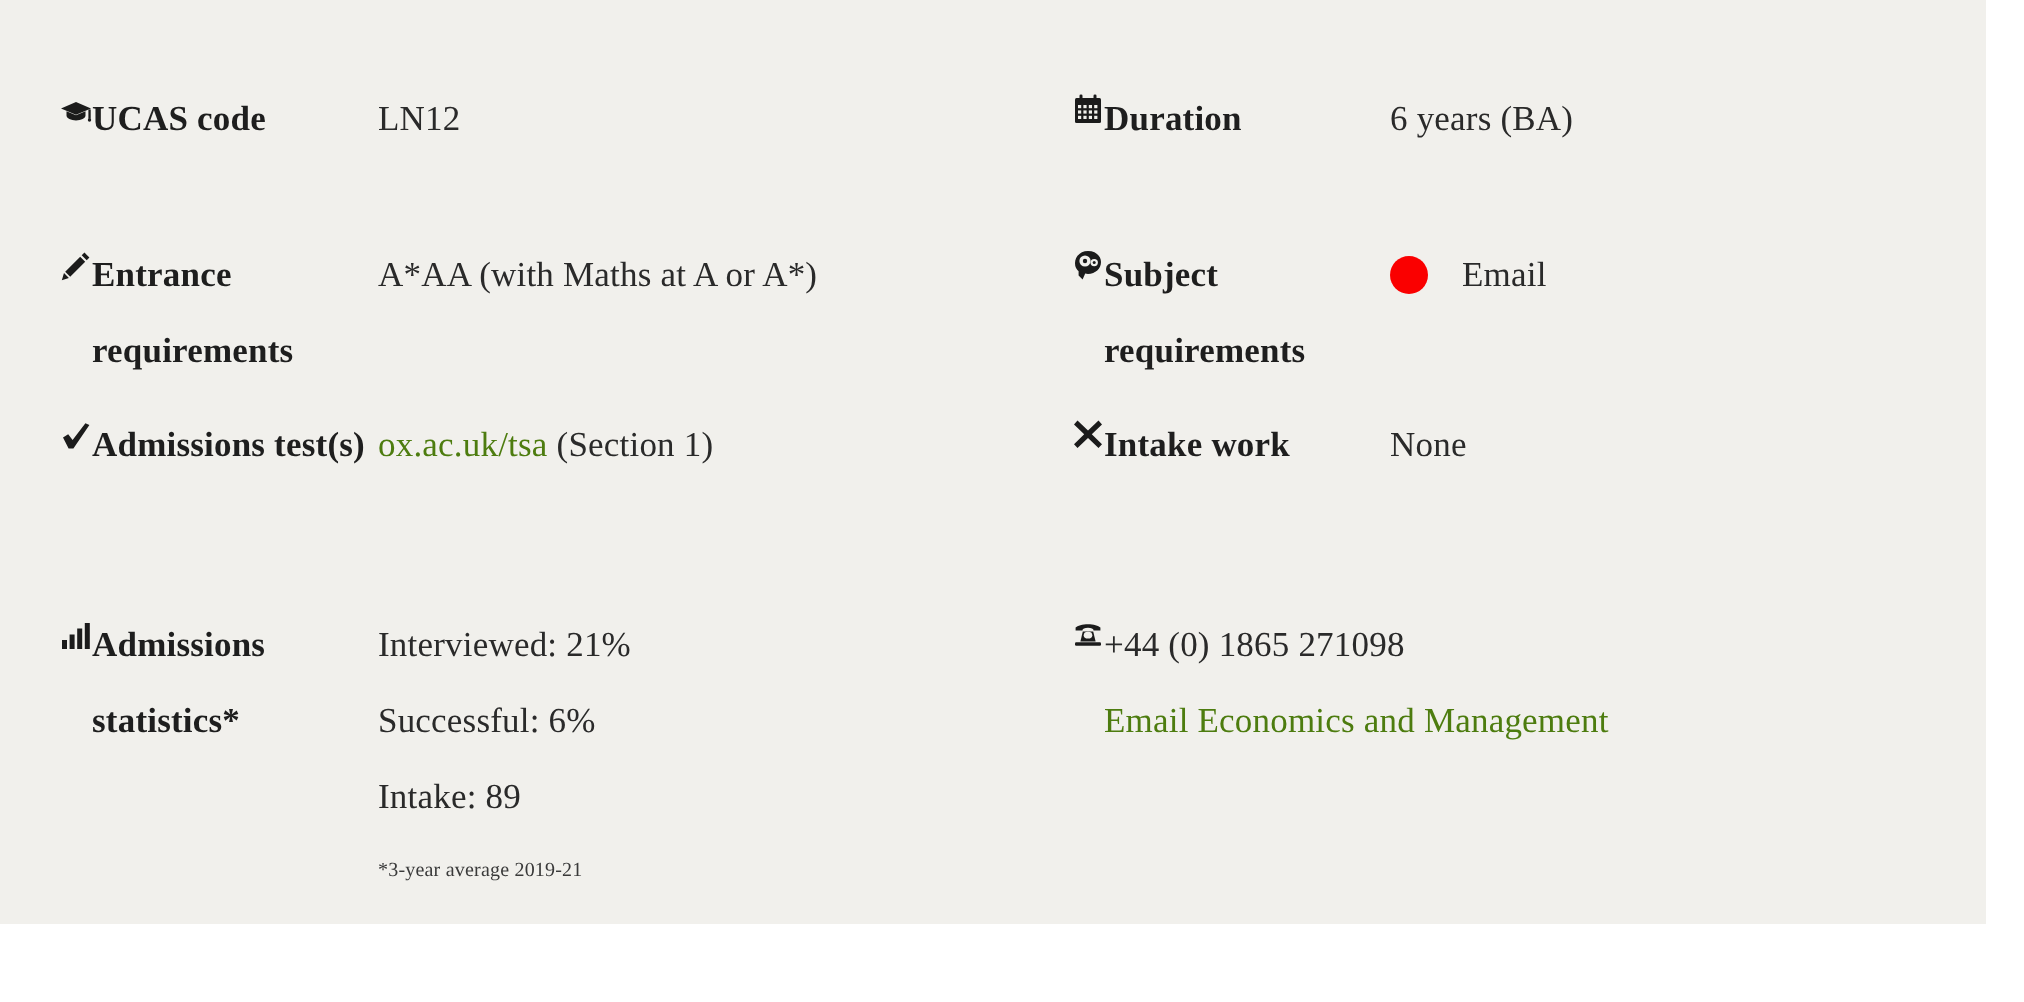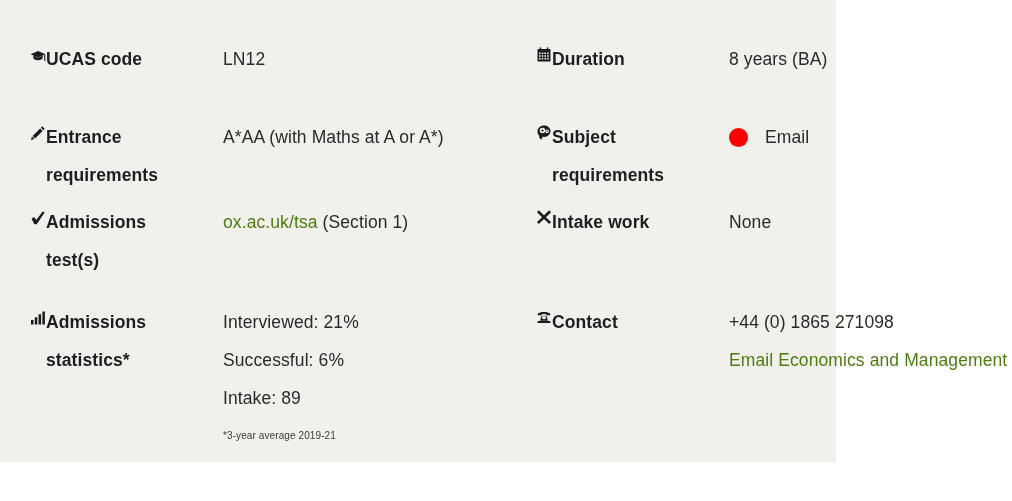--- a/index.html
+++ b/index.html
@@ -10,23 +10,24 @@
     width: 1012px;
     height: 501px;
     background: #ffffff;
     font-family: "Liberation Sans", sans-serif;
     overflow: hidden;
   }
   .panel {
     position: absolute;
     left: 0;
     top: 0;
-    width: 836px;
+    width: 993px;
     height: 462px;
     background: #f1f0ec;
+    font-family: Liberation Serif, serif;
   }
   .col {
     position: absolute;
     top: 0;
   }
   .col-left  { left: 0px;   width: 506px; }
   .col-right { left: 506px; width: 506px; }
 
   .row {
     position: absolute;
@@ -58,21 +59,20 @@
     font-weight: bold;
     color: #1e1e1e;
     line-height: 38px;
     letter-spacing: 0.1px;
   }
   .value {
     font-size: 17.5px;
     color: #2a2a2a;
     line-height: 38px;
     letter-spacing: 0.1px;
-    margin-left: 34px;
   }
   .value .ln { display: block; }
   a.link {
     color: #4d7c0f;
     text-decoration: none;
   }
   .footnote {
     font-size: 10px;
     color: #3a3a3a;
     line-height: 30px;
@@ -174,21 +174,21 @@
           <rect x="11.4" y="17.4" width="3.2" height="3.2" fill="#f1f0ec"></rect>
           <rect x="16.8" y="17.4" width="3.2" height="3.2" fill="#f1f0ec"></rect>
           <rect x="22.2" y="17.4" width="3.2" height="3.2" fill="#f1f0ec"></rect>
           <rect x="6" y="22.8" width="3.2" height="3.2" fill="#f1f0ec"></rect>
           <rect x="11.4" y="22.8" width="3.2" height="3.2" fill="#f1f0ec"></rect>
           <rect x="16.8" y="22.8" width="3.2" height="3.2" fill="#f1f0ec"></rect>
           <rect x="22.2" y="22.8" width="3.2" height="3.2" fill="#f1f0ec"></rect>
         </svg>
       </div>
       <div class="label">Duration</div>
-      <div class="value">8 years (BA)</div>
+      <div class="value">6 years (BA)</div>
     </div>
 
     <div class="row r2">
       <div class="icon-cell">
         <svg class="ic" width="27" height="27" viewBox="0 0 32 32" aria-hidden="true">
           <path d="M16 2 C8.5 2 3 7.4 3 14.3 C3 18.2 4.6 20.6 6.6 22.3 L6.6 26.4 L10.6 30.4 L13.2 24.6 C14.1 24.8 15 24.9 16 24.9 C23.5 24.9 29 19.6 29 13 C29 6.8 23.5 2 16 2 Z"></path>
           <circle cx="13" cy="12" r="5.6" fill="#f1f0ec"></circle>
           <circle cx="13" cy="12" r="2.2"></circle>
           <circle cx="22.2" cy="13.6" r="3.7" fill="#f1f0ec"></circle>
           <circle cx="22.2" cy="13.6" r="1.5"></circle>
@@ -215,20 +215,19 @@
 
     <div class="row r4">
       <div class="icon-cell">
         <svg class="ic" width="27" height="27" viewBox="0 0 32 32" aria-hidden="true">
           <path d="M16 5.2 C10.6 5.2 5.4 6.6 3.6 8.6 L3.6 11.4 L10.4 11.4 C10.4 9.6 12.8 8.8 16 8.8 C19.2 8.8 21.6 9.6 21.6 11.4 L28.4 11.4 L28.4 8.6 C26.6 6.6 21.4 5.2 16 5.2 Z"></path>
           <path d="M10.8 12.6 L21.2 12.6 L23.6 22.4 L8.4 22.4 Z"></path>
           <rect x="3" y="23.2" width="26" height="3.6" rx="1.2"></rect>
           <ellipse cx="16" cy="16.2" rx="4.3" ry="3.4" fill="#f1f0ec"></ellipse>
         </svg>
       </div>
-      <div class="label">Contact</div>
       <div class="value">
         <span class="ln">+44 (0) 1865 271098</span>
         <a class="link" href="#">Email Economics and Management</a>
       </div>
     </div>
   </div>
 </div>
 
 </body></html>

